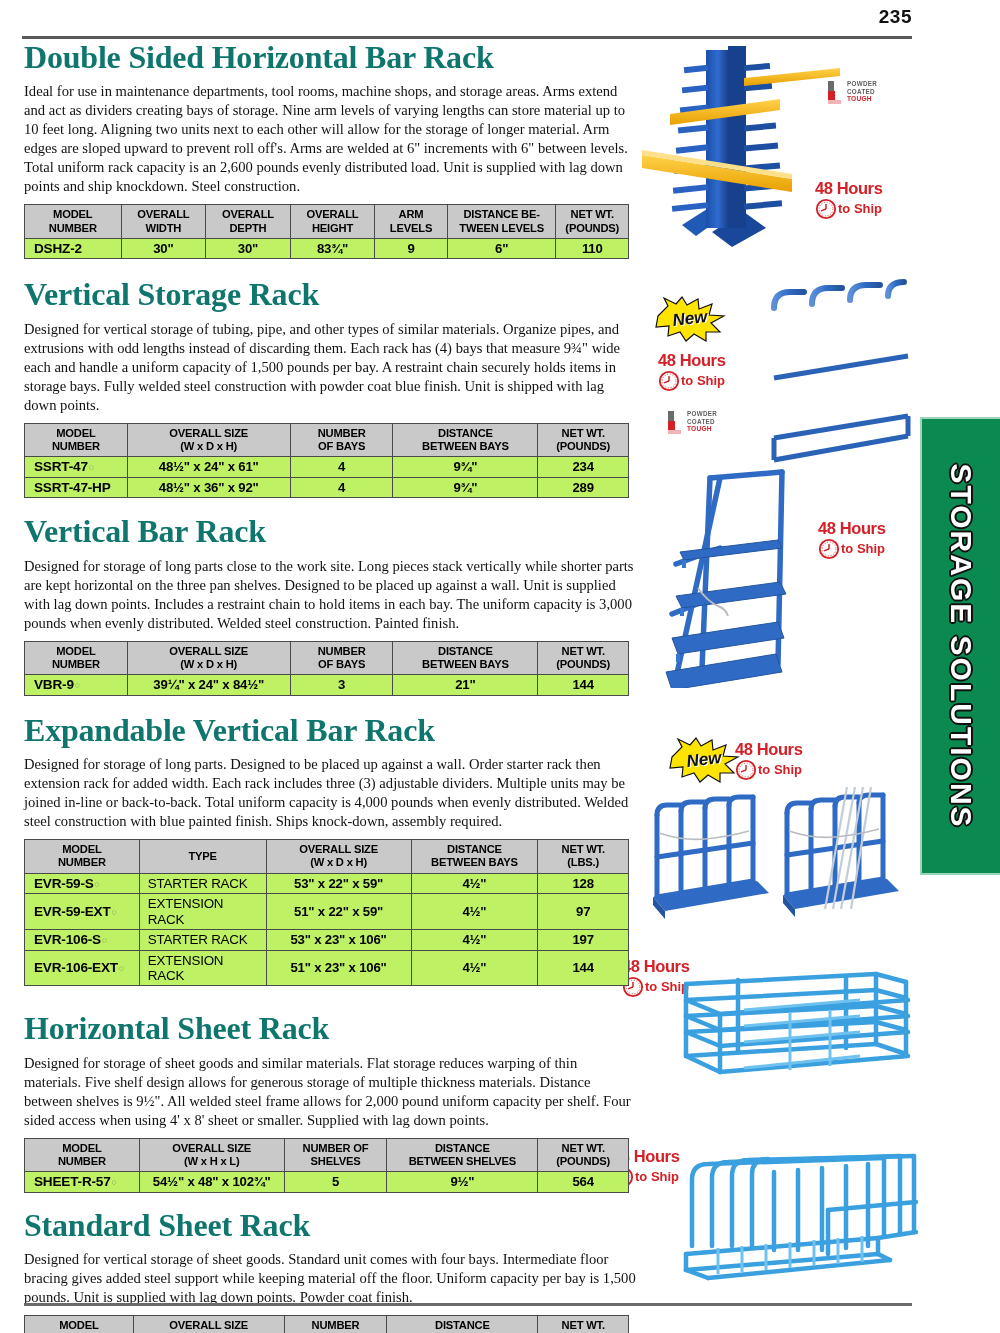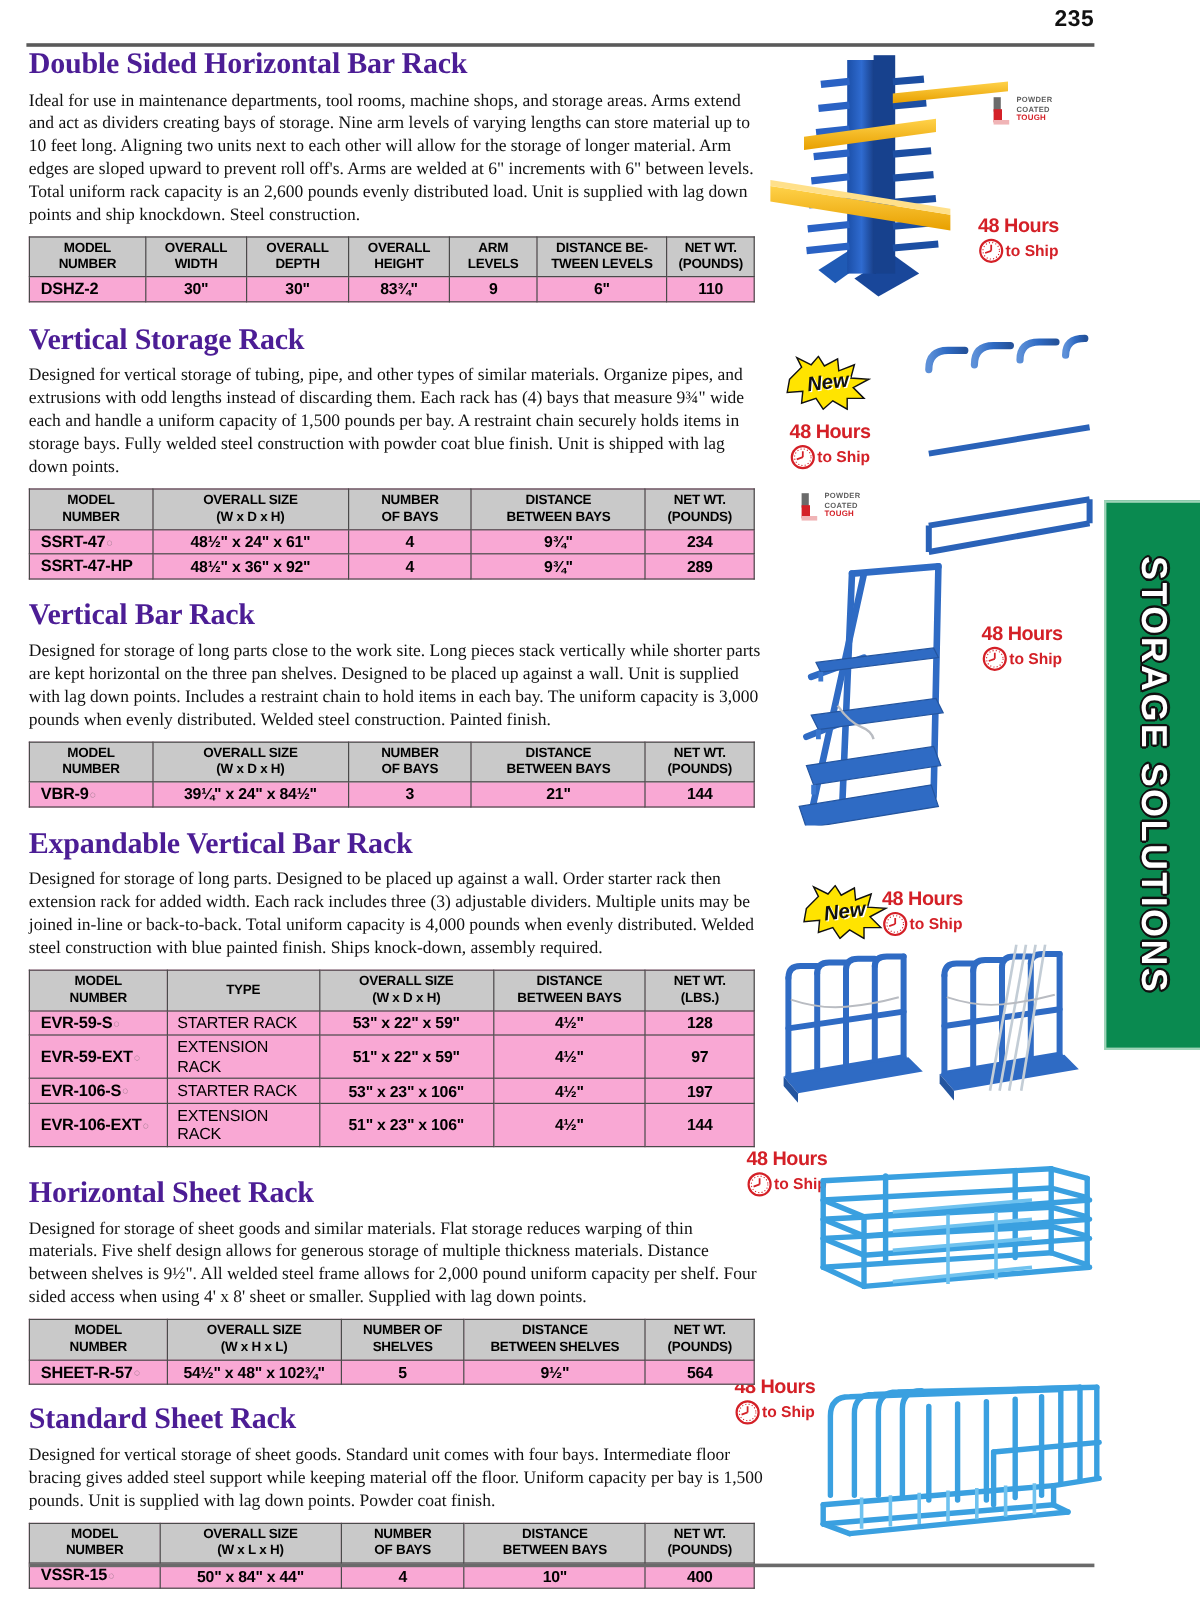--- a/index.html
+++ b/index.html
@@ -28,44 +28,44 @@
   }
 
   
   .content {
     position:absolute; left:24px; top:40px; width:612px;
   }
 
   .section { position:relative; }
 
   .sec-title {
-    color:#4c1d95;
+    color:#0f766e;
     font-family:"Liberation Serif", serif;
     font-weight:bold;
-    font-size:25px;
+    font-size:32px;
     letter-spacing:-0.2px;
     margin:0 0 7px 0;
     line-height:1.1;
   }
   .sec-desc {
     font-family:"Liberation Serif", serif;
     font-size:14.6px;
     line-height:1.305;
     color:#111;
     margin:0 0 8px 0;
     text-align:left;
   }
 
   
   table.spec {
     border-collapse:collapse;
     width:605px;
     font-family:"Liberation Sans", sans-serif;
     border:1.6px solid #4a4a4a;
-    background:#f9a8d4;
+    background:#bef264;
   }
   table.spec th {
     background:#c9c9c9;
     border:1px solid #4a4a4a;
     font-size:11.2px;
     font-weight:bold;
     color:#000;
     line-height:1.18;
     padding:3px 2px;
     text-align:center;

